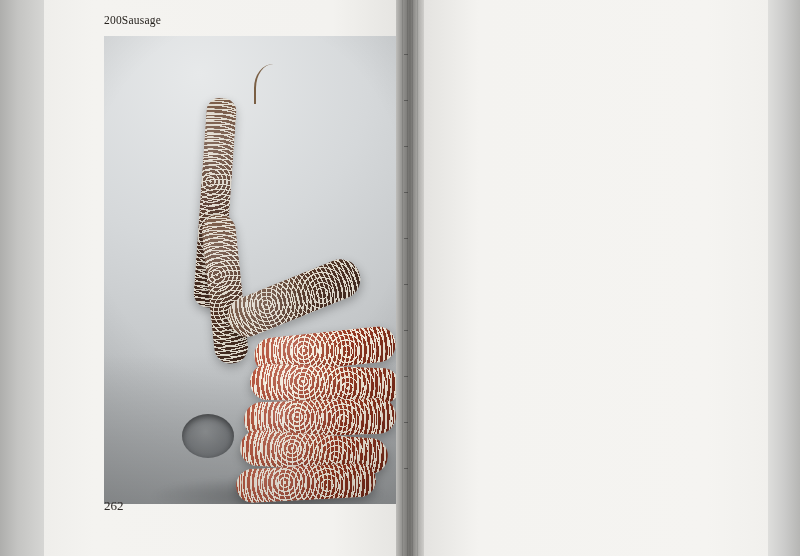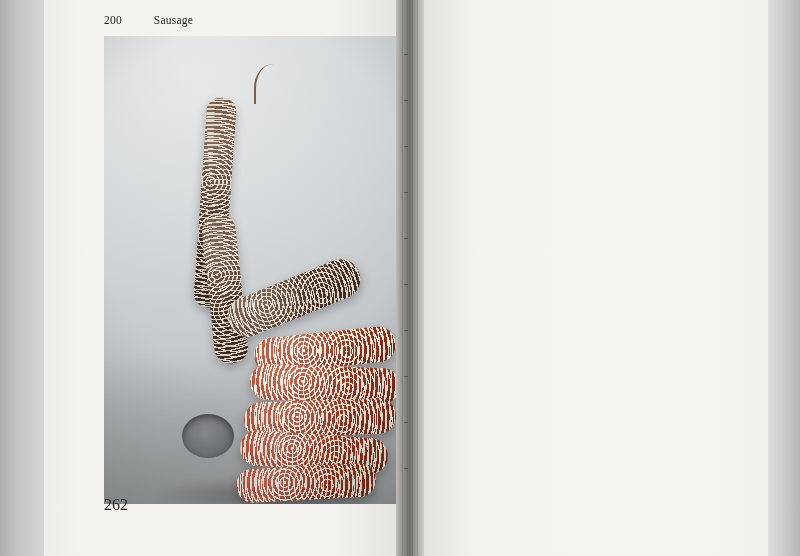--- a/index.html
+++ b/index.html
@@ -89,31 +89,30 @@
     background: rgba(40,40,40,0.45);
   }
 
   
   .left-head {
     position: absolute;
     left: 60px;
     top: 14px;
     display: flex;
     align-items: baseline;
-    gap: 32px;
     font-family: "Liberation Serif", serif;
     font-size: 11.5px;
     color: #25211d;
     letter-spacing: 0.2px;
   }
   .left-folio-bottom {
     position: absolute;
     left: 60px;
     bottom: 42px;
-    font-size: 16px;
+    font-size: 13px;
     color: #2a2623;
     text-align: right;
   }
 
   .photo {
     position: absolute;
     left: 60px;
     top: 36px;
     width: 318px;
     height: 468px;

